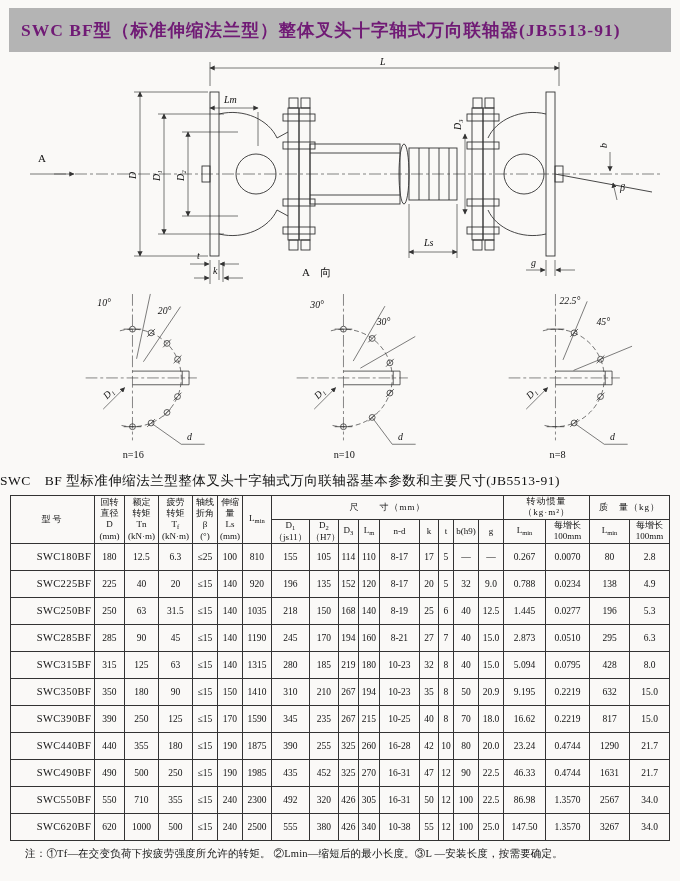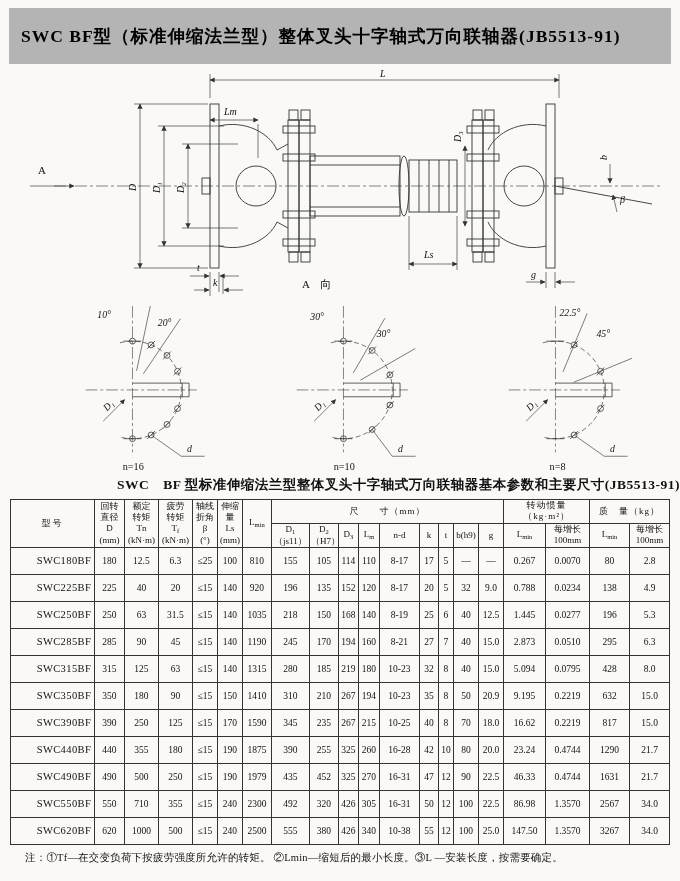--- a/index.html
+++ b/index.html
@@ -6,45 +6,45 @@
   body{
     width:680px;height:881px;
     background:#faf9f7;
     font-family:"Liberation Serif", serif;
     color:#111;
     position:relative;
     overflow:hidden;
   }
   .title-bar{
     margin:8px 9px 0 9px;
-    height:56px;
+    height:44px;
     background:#b4b4b4;
     display:flex;align-items:center;
     padding-left:12px;
     font-size:17.5px;
     font-weight:bold;
     letter-spacing:1px;
-    color:#000000;
+    color:#701a75;
   }
   .drawing-area{margin:2px 0 0 10px;}
   svg{display:block;}
   .ln *{fill:none;stroke:#333;stroke-width:0.9;}
   .cl{stroke:#333;stroke-width:0.6;stroke-dasharray:12 3 3 3;fill:none;}
   .dim line{stroke:#333;stroke-width:0.65;}
   .bc{fill:none;stroke:#333;stroke-width:0.7;stroke-dasharray:5 3;}
   .bolt{fill:none;stroke:#333;stroke-width:0.8;}
   text.dl{font-family:"Liberation Serif",serif;font-size:10px;fill:#111;font-style:italic;}
   text.dl2{font-family:"Liberation Serif",serif;font-size:11px;fill:#111;}
   text.cap{font-family:"Liberation Serif",serif;font-size:10.5px;fill:#111;}
   .bolt-row{display:flex;margin:2px 0 0 72px;gap:26px;}
   .table-title{
-    text-align:right;
+    text-align:left;
     font-size:13.5px;
-    font-weight:bold;
-    margin-top:0;
+    font-weight:normal;
+    margin-top:8px;
     letter-spacing:.5px;
   }
   table.params{
     border-collapse:collapse;
     table-layout:fixed;
     width:652px;
     margin:5px auto 0 auto;
     font-size:9.5px;
   }
   table.params th, table.params td{
@@ -543,21 +543,21 @@
         <td>1290</td>
         <td>21.7</td>
       </tr>
       <tr>
         <td class="model">SWC490BF</td>
         <td>490</td>
         <td>500</td>
         <td>250</td>
         <td>≤15</td>
         <td>190</td>
-        <td>1979</td>
+        <td>1985</td>
         <td>435</td>
         <td>452</td>
         <td>325</td>
         <td>270</td>
         <td>16-31</td>
         <td>47</td>
         <td>12</td>
         <td>90</td>
         <td>22.5</td>
         <td>46.33</td>

